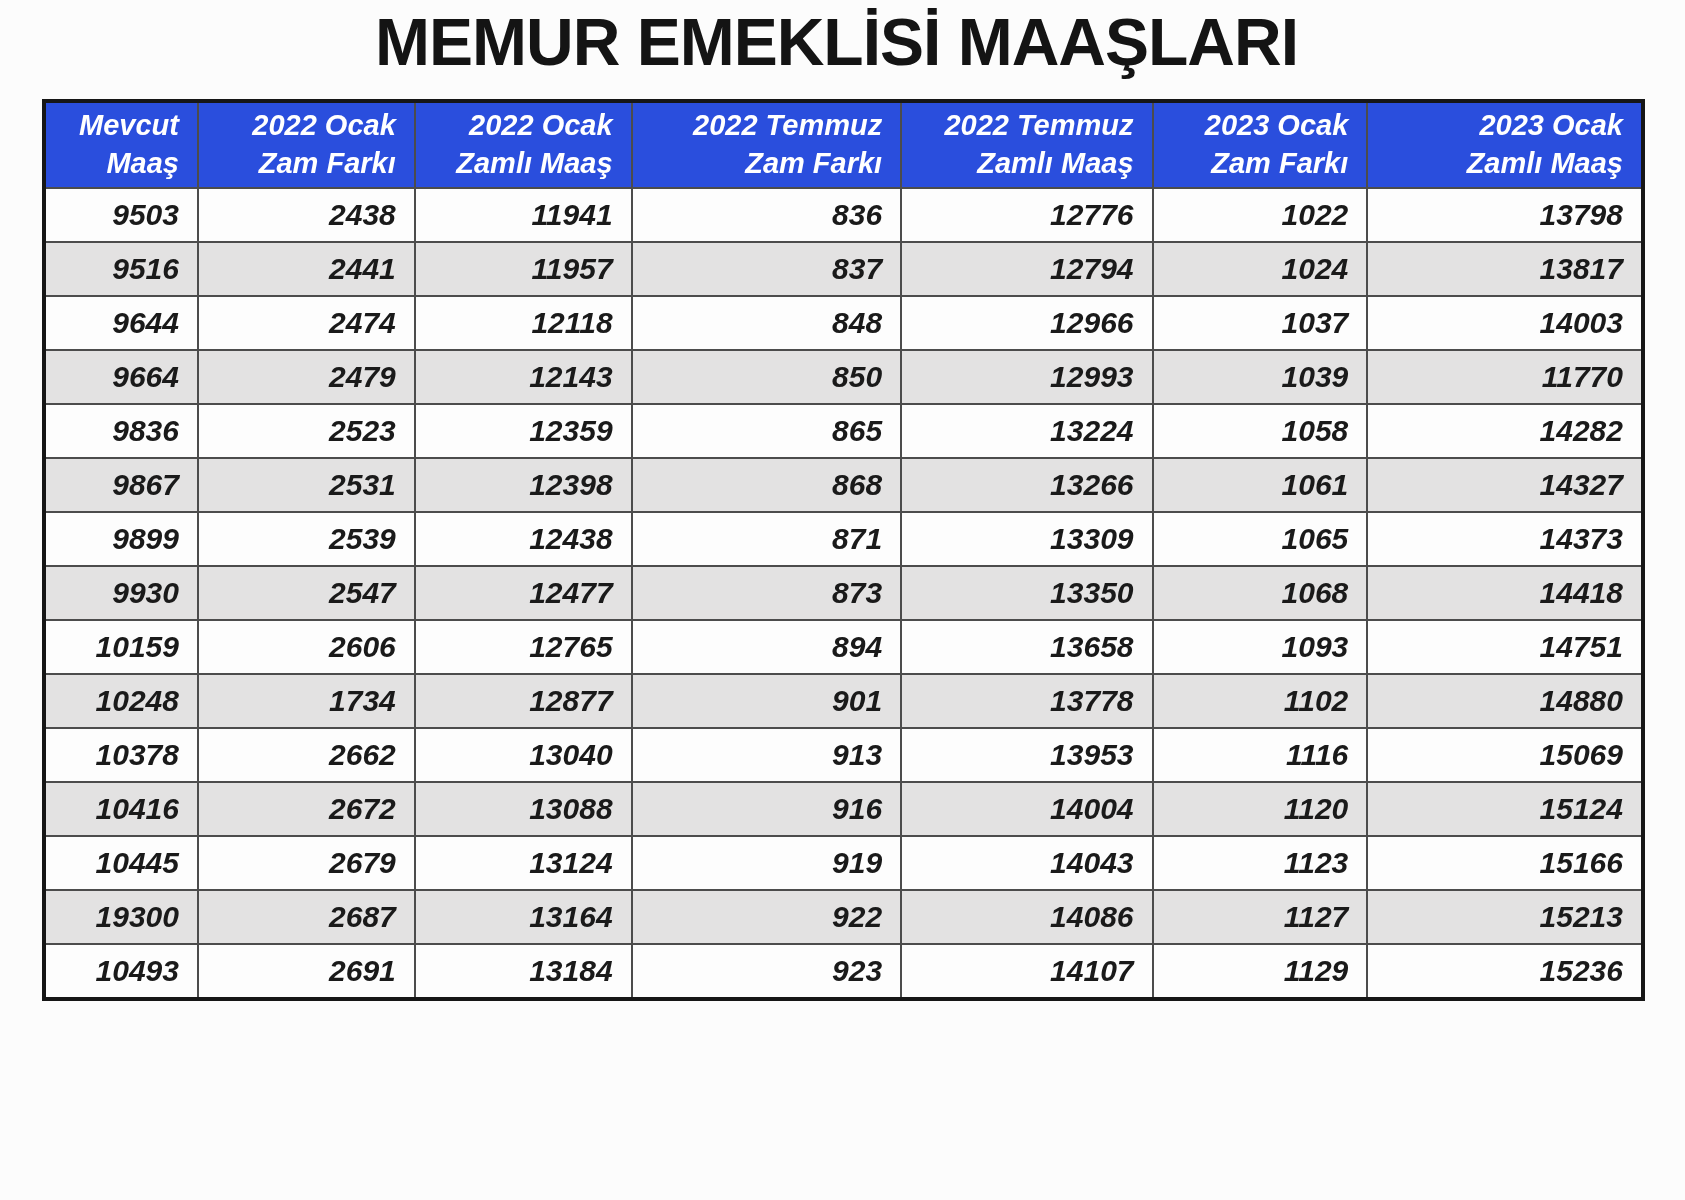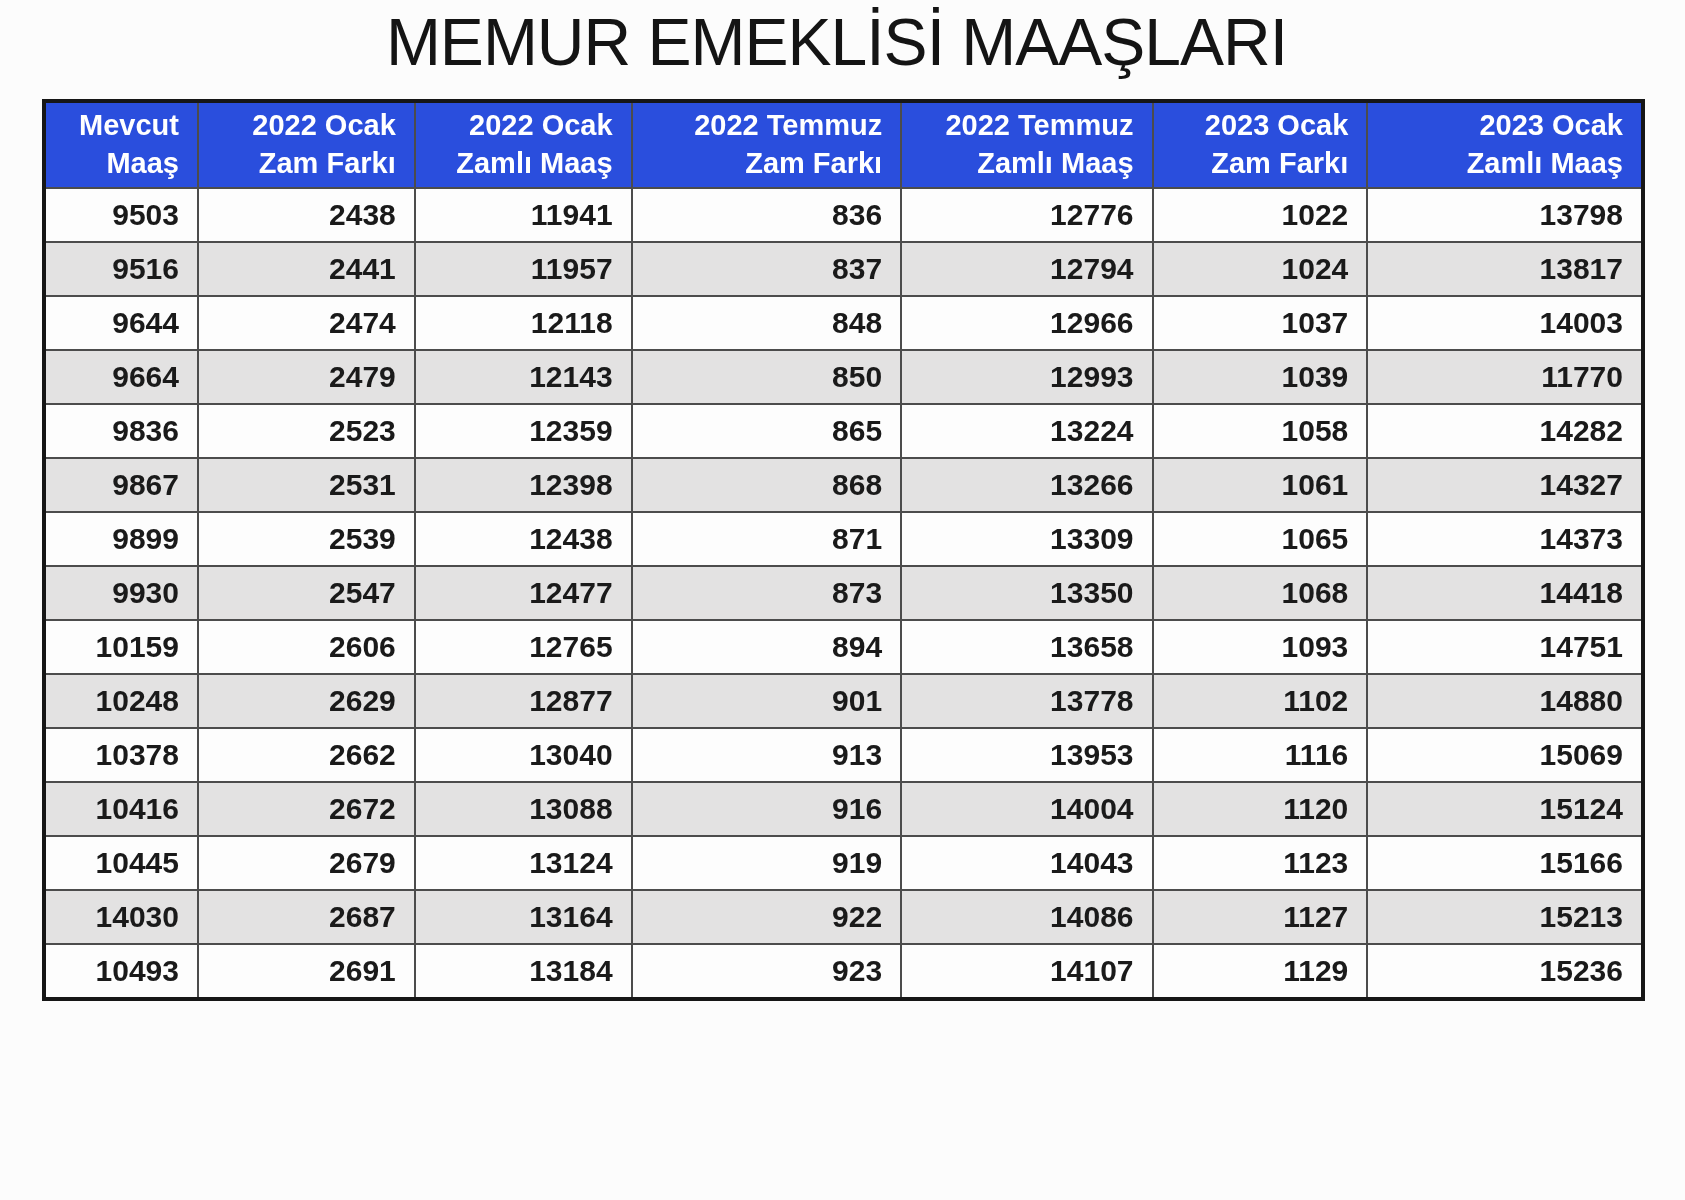--- a/index.html
+++ b/index.html
@@ -14,27 +14,28 @@
   }
   .page {
     width: 1685px;
     height: 1200px;
     box-sizing: border-box;
   }
   h1.title {
     margin: 6px 12px 0 0;
     text-align: center;
     font-size: 66px;
-    font-weight: normal;
+    font-weight: bold;
     letter-spacing: -1px;
     color: #141414;
     line-height: 1.1;
   }
   .table-wrap {
     margin: 20px 40px 0 42px;
+    font-style: italic;
   }
   table.salary {
     width: 100%;
     border-collapse: collapse;
     table-layout: fixed;
     border: 4px solid var(--outer-border, #161616);
   }
   table.salary th,
   table.salary td {
     border: 2px solid var(--inner-border, #4c4c4c);
@@ -175,21 +176,21 @@
             <td>10159</td>
             <td>2606</td>
             <td>12765</td>
             <td>894</td>
             <td>13658</td>
             <td>1093</td>
             <td>14751</td>
           </tr>
           <tr>
             <td>10248</td>
-            <td>2629</td>
+            <td>1734</td>
             <td>12877</td>
             <td>901</td>
             <td>13778</td>
             <td>1102</td>
             <td>14880</td>
           </tr>
           <tr>
             <td>10378</td>
             <td>2662</td>
             <td>13040</td>
@@ -210,21 +211,21 @@
           <tr>
             <td>10445</td>
             <td>2679</td>
             <td>13124</td>
             <td>919</td>
             <td>14043</td>
             <td>1123</td>
             <td>15166</td>
           </tr>
           <tr>
-            <td>14030</td>
+            <td>19300</td>
             <td>2687</td>
             <td>13164</td>
             <td>922</td>
             <td>14086</td>
             <td>1127</td>
             <td>15213</td>
           </tr>
           <tr>
             <td>10493</td>
             <td>2691</td>

